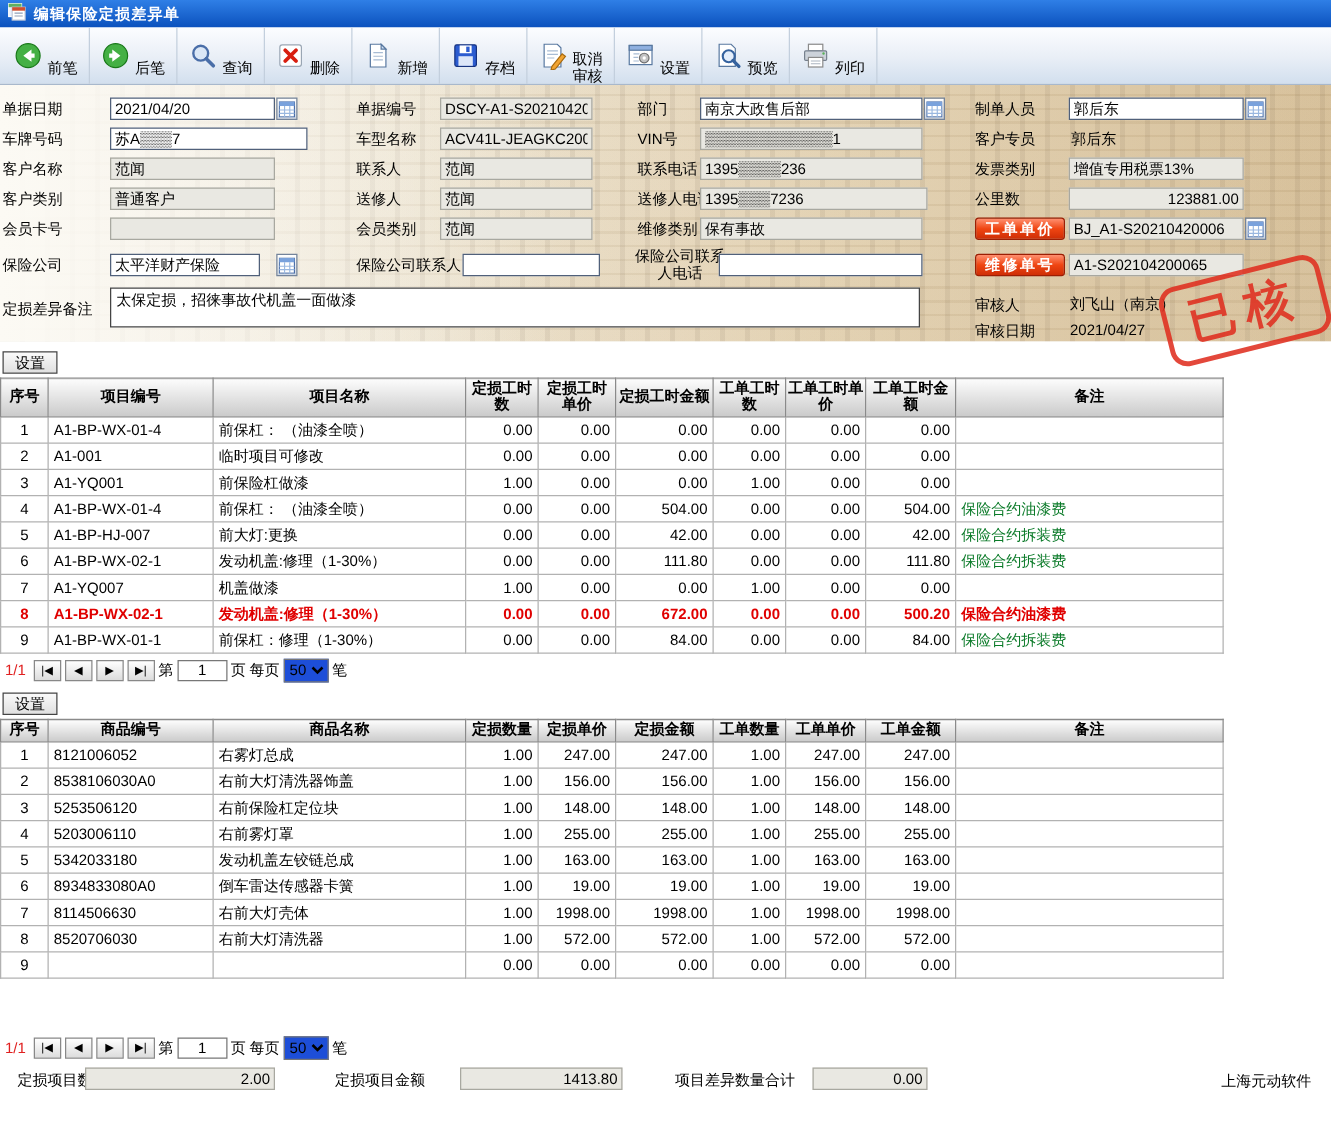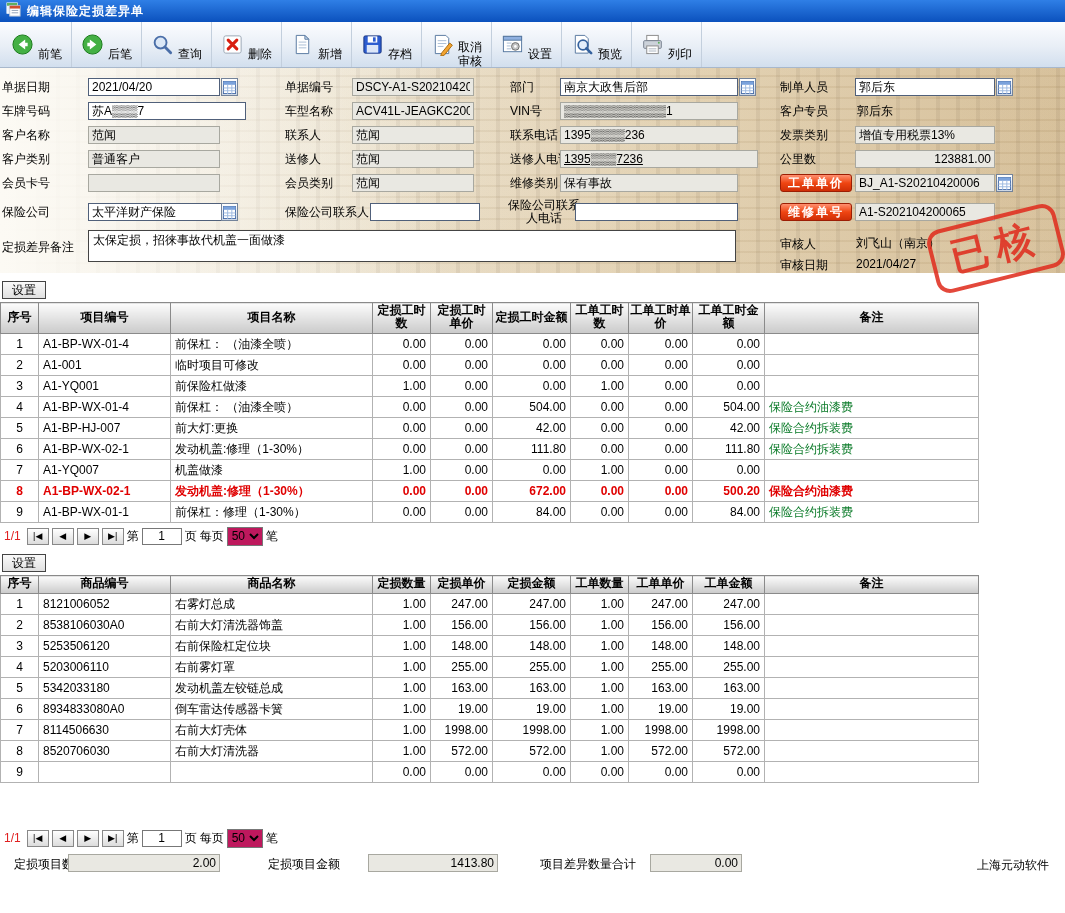--- a/index.html
+++ b/index.html
@@ -46,21 +46,21 @@
   .grid td.remark { color:#0a7a28; }
   .grid tr.diff td { color:#e00000; font-weight:bold; }
   .grid tr.diff td.remark { color:#e00000; }
 
   
   .pager { display:flex; align-items:center; gap:3px; padding:2px 2px; height:22px; margin-top:2px; }
   .pager.second { margin-top:44px; }
   .pager .info { color:#e02020; margin:0 3px 0 2px; }
   .pager .nav { width:22px; height:17px; padding:0; font-size:9px; line-height:14px; border:1px solid #888; background:linear-gradient(#fff,#dcdcdc); cursor:pointer; font-family:inherit; }
   .page-input { width:40px; height:17px; border:1px solid #777; text-align:center; font-size:12px; font-family:inherit; }
-  .per-select { height:19px; font-size:12px; border:1px solid #777; background:#be185d; font-family:inherit; }
+  .per-select { height:19px; font-size:12px; border:1px solid #777; background:#1d4ed8; font-family:inherit; }
 
   
   .summary { position:relative; height:30px; }
   .summary .fl { top:8px; }
   .summary .fi { top:5px; }
   .vendor { position:absolute; right:16px; top:8px; color:#000; }
 </style>
 </head>
 <body>
 
@@ -238,21 +238,21 @@
   <span class="fl" style="left:780px;top:60px">发票类别</span>
   <input class="fi ro" readonly="" style="left: 855px; top: 58px; width: 140px;" value="增值专用税票13%">
 
   <span class="fl" style="left:2px;top:84px">客户类别</span>
   <input class="fi ro" readonly="" style="left: 88px; top: 82px; width: 132px;" value="普通客户">
 
   <span class="fl" style="left:285px;top:84px">送修人</span>
   <input class="fi ro" readonly="" style="left: 352px; top: 82px; width: 122px;" value="范闻">
 
   <span class="fl" style="left:510px;top:84px">送修人电话</span>
-  <input class="fi ro" readonly="" style="left: 560px; top: 82px; width: 198px; text-decoration: underline;" value="1395▒▒▒7236">
+  <input class="fi ro" readonly="" style="left: 560px; top: 82px; width: 182px;" value="1395▒▒▒7236">
 
   <span class="fl" style="left:780px;top:84px">公里数</span>
   <input class="fi ro num" readonly="" style="left: 855px; top: 82px; width: 140px;" value="123881.00">
 
   <span class="fl" style="left:2px;top:108px">会员卡号</span>
   <input class="fi ro" readonly="" style="left: 88px; top: 106px; width: 132px;">
 
   <span class="fl" style="left:285px;top:108px">会员类别</span>
   <input class="fi ro" readonly="" style="left: 352px; top: 106px; width: 122px;" value="范闻">
 
@@ -263,21 +263,21 @@
   <input class="fi ro" readonly="" style="left: 855px; top: 106px; width: 140px;" value="BJ_A1-S20210420006">
   <button class="lookup-btn" style="left:996px;top:106px">
       <svg width="13" height="13" viewBox="0 0 14 14">
         <rect x="0.5" y="0.5" width="13" height="13" fill="#fff" stroke="#4a6ea8"></rect>
         <rect x="0.5" y="0.5" width="13" height="3.6" fill="#7aa2dc"></rect>
         <path d="M.5 7.5h13M.5 10.5h13M5 4v10M9.5 4v10" stroke="#9ab8e0" fill="none"></path>
       </svg>
     </button>
 
   <span class="fl" style="left:2px;top:137px">保险公司</span>
-  <input class="fi" style="left: 88px; top: 135px; width: 136px;" value="太平洋财产保险">
+  <input class="fi" style="left: 88px; top: 135px; width: 120px;" value="太平洋财产保险">
   <button class="lookup-btn" style="left:221px;top:135px">
       <svg width="13" height="13" viewBox="0 0 14 14">
         <rect x="0.5" y="0.5" width="13" height="13" fill="#fff" stroke="#4a6ea8"></rect>
         <rect x="0.5" y="0.5" width="13" height="3.6" fill="#7aa2dc"></rect>
         <path d="M.5 7.5h13M.5 10.5h13M5 4v10M9.5 4v10" stroke="#9ab8e0" fill="none"></path>
       </svg>
     </button>
 
   <span class="fl" style="left:285px;top:137px">保险公司联系人</span>
   <input class="fi" style="left: 370px; top: 135px; width: 110px;">

